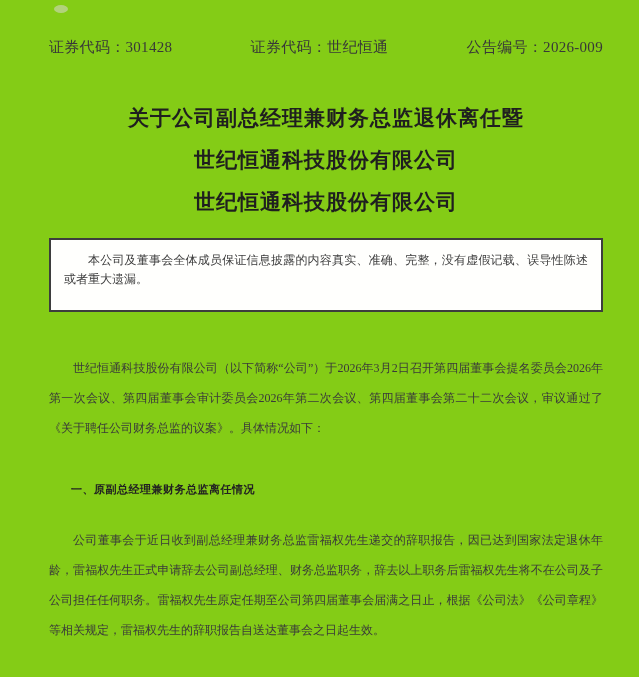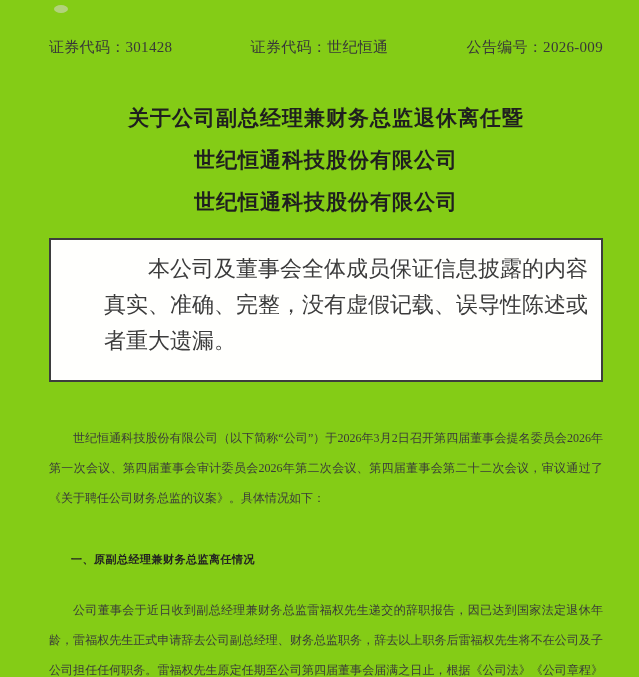--- a/index.html
+++ b/index.html
@@ -43,26 +43,25 @@
     letter-spacing: 1px;
   }
   
   .disclaimer-box {
     margin-top: 15px;
     border: 2px solid #3d3d3d;
     padding: 11px 13px 21px 13px;
     background: #fffffd;
   }
   .disclaimer-box p {
-    font-size: 22px;
-    line-height: 36px;
+    font-size: 12px;
+    line-height: 19px;
     text-align: justify;
     text-indent: 2em;
     color: #3c3c3c;
-    margin-left: 40px;
   }
   
   .body-para {
     margin-top: 41px;
     font-size: 12px;
     line-height: 30px;
     text-align: justify;
     text-indent: 2em;
     color: #3a3a3a;
   }

